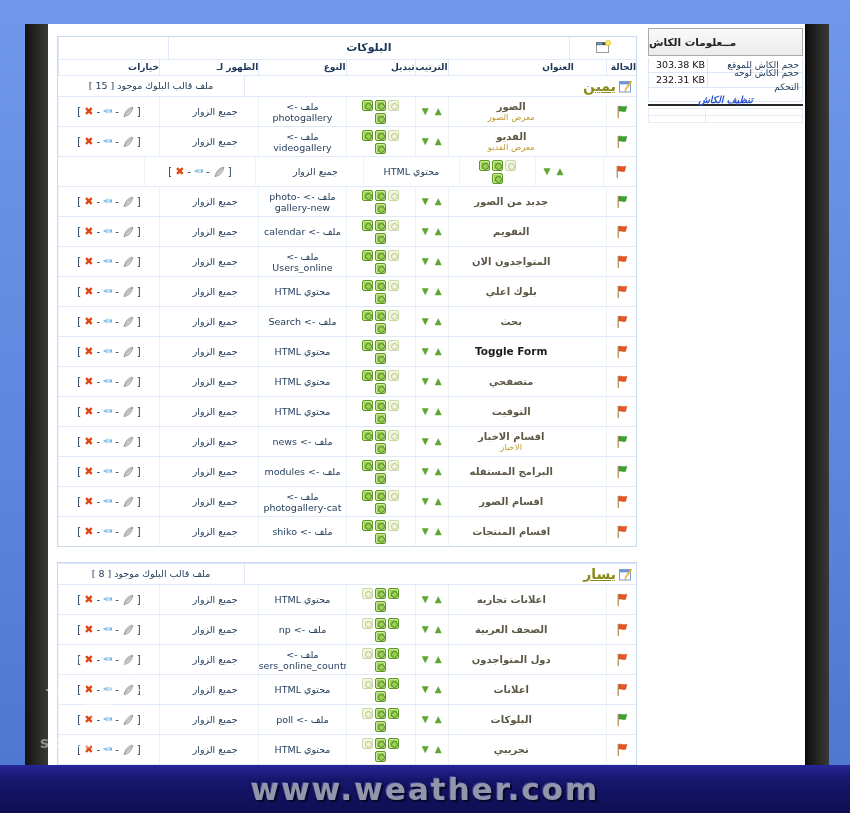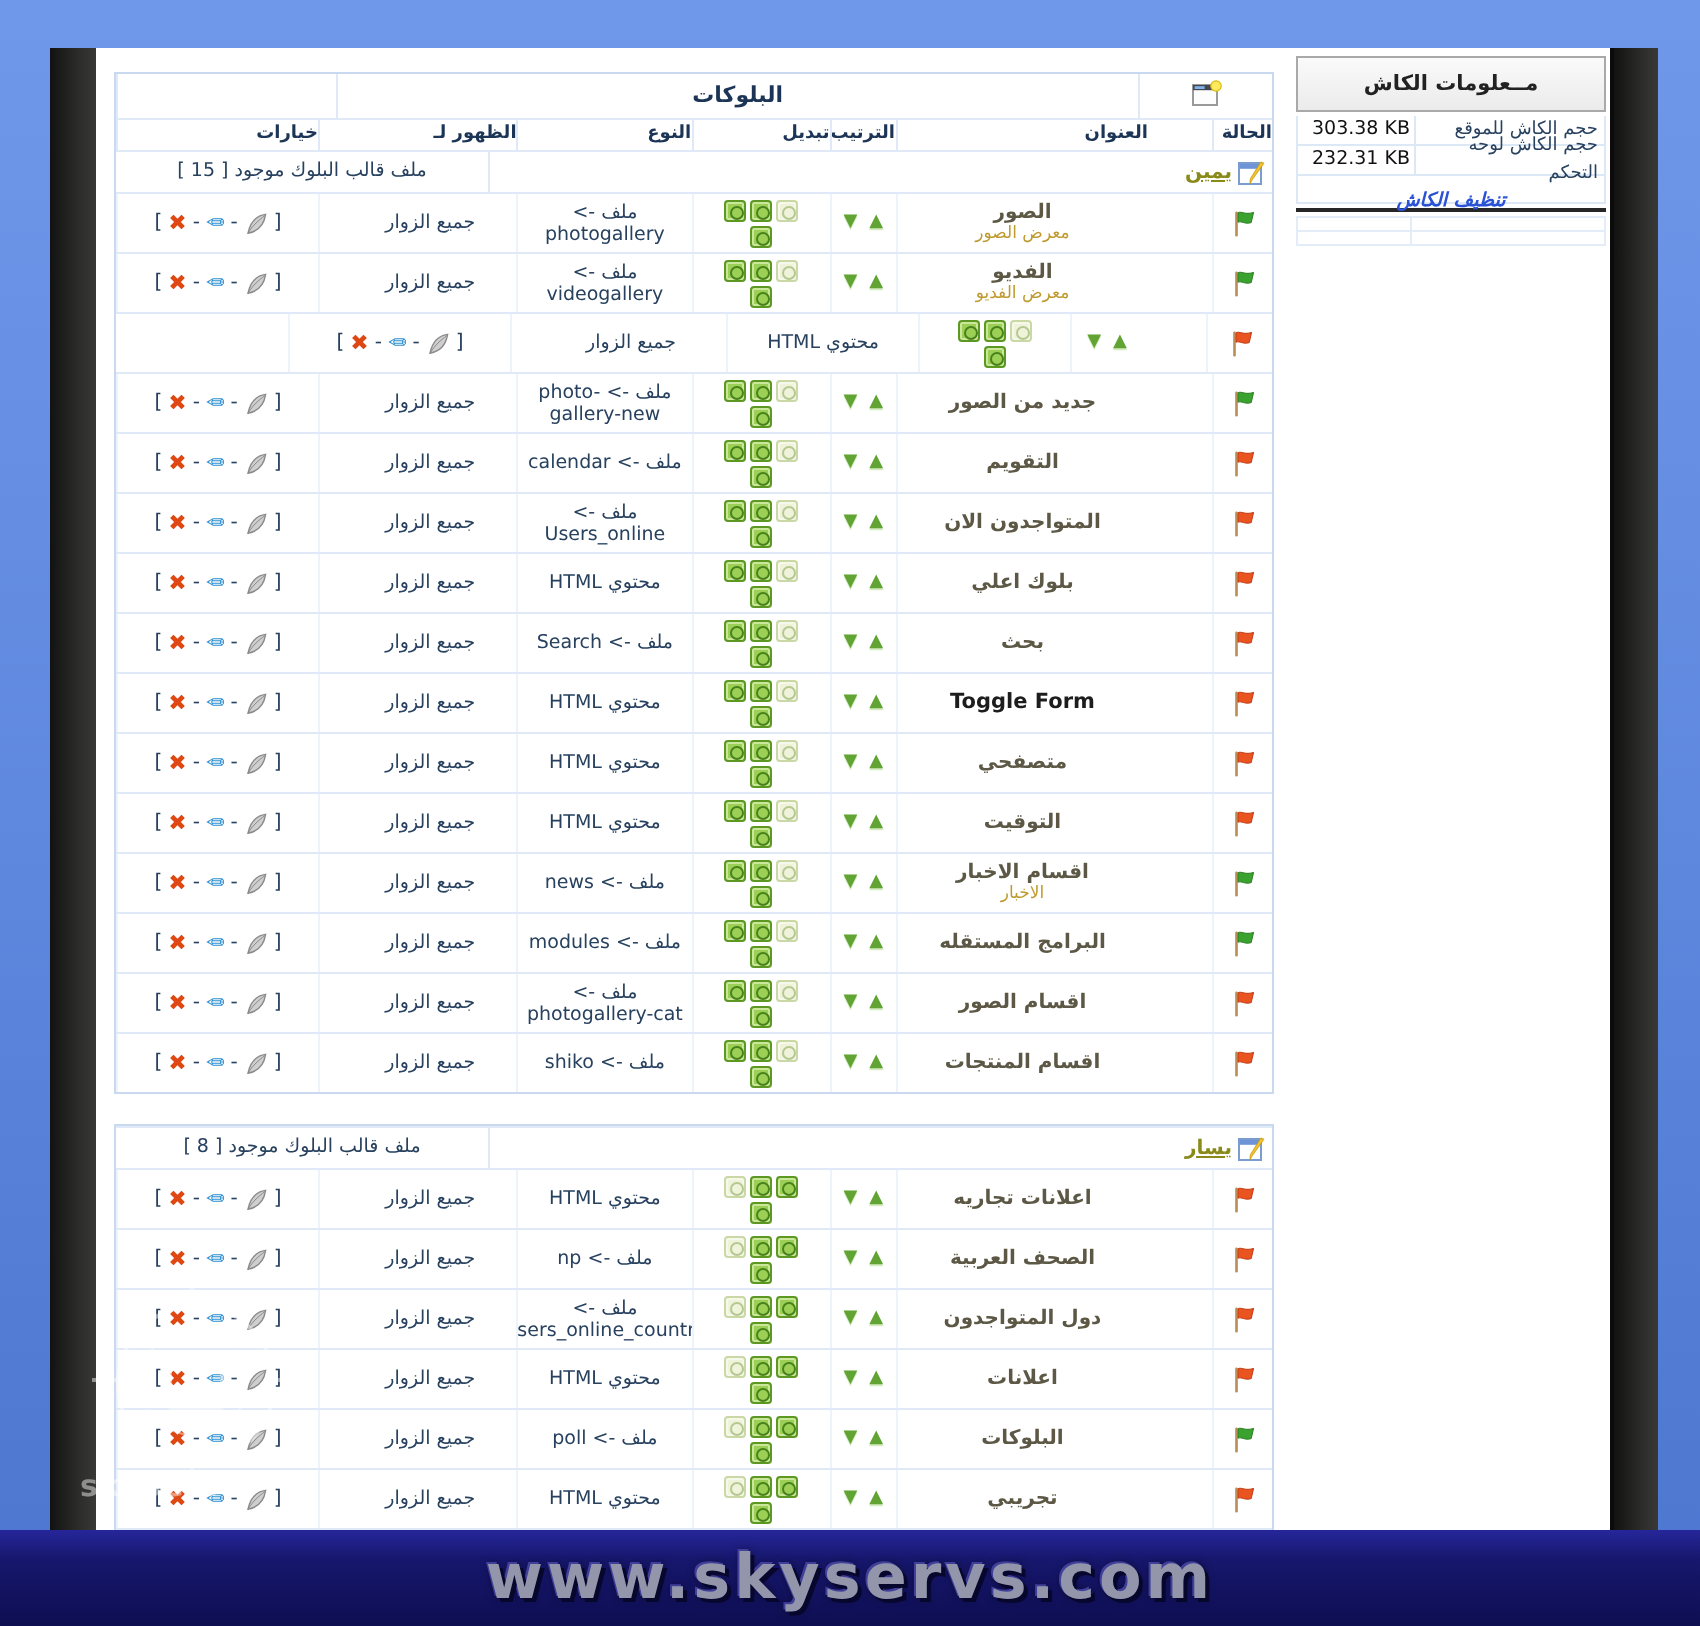--- a/index.html
+++ b/index.html
@@ -29,21 +29,21 @@
   .col-status{width:32px;margin-left:32px;}
   .col-title{width:138px;}
   .col-order{width:35px;}
   .col-toggle{width:75px;}
   .col-type{width:95px;}
   .col-visibility{width:95px;padding-left:12px;}
   .col-options{width:110px;}
 
   .sec-head{display:flex;height:20px;border-top:1px solid #dfe9f7;align-items:center;}
   .sec-name{flex:1;display:flex;align-items:center;gap:3px;padding-right:3px;}
-  .sec-name-text{font-size:10px;font-weight:bold;color:#8a8a1a;text-decoration:underline;}
+  .sec-name-text{font-size:14px;font-weight:bold;color:#8a8a1a;text-decoration:underline;}
   .sec-count{width:186px;text-align:center;font-size:9.5px;color:#27415f;border-right:1px solid #dfe9f7;line-height:20px;}
   .sec-edit{display:inline-flex;cursor:pointer;}
 
   .row{display:flex;height:29px;border-top:1px solid #dfe9f7;}
   .row .cell{display:flex;flex-direction:column;align-items:center;justify-content:center;border-left:1px solid #edf3fb;overflow:hidden;}
   .b-title{font-size:10px;font-weight:bold;color:#5c5845;line-height:11px;text-align:center;}
   .b-title.latin{color:#1d1d1d;font-size:10.5px;}
   .b-sub{font-size:8.5px;color:#bf9a2e;line-height:10px;text-align:center;}
   .b-type,.b-vis{font-size:9.5px;color:#27415f;text-align:center;line-height:11px;}
   .col-order.cell{flex-direction:row;gap:6px;}
@@ -57,21 +57,21 @@
   .sq.off .dot{border:1px solid #b6c892;}
   .col-options.cell{flex-direction:row;gap:3px;direction:ltr;}
   .opt-br,.opt-sep{font-size:10px;color:#27415f;}
   .opt-x{font-size:11px;font-weight:bold;color:#dd4814;cursor:pointer;line-height:11px;}
   .opt-pen{font-size:11px;color:#2f8fd0;cursor:pointer;line-height:11px;transform:scaleX(-1);}
   .opt-feather{display:inline-flex;cursor:pointer;}
   .flag{cursor:pointer;line-height:0;}
 
   
   .side-panel{position:absolute;top:4px;right:2px;width:155px;}
-  .cache-head{height:26px;line-height:26px;text-align:center;font-size:10.5px;font-weight:bold;color:#222;
+  .cache-head{height:26px;line-height:26px;font-size:10.5px;font-weight:bold;color:#222;
     background:linear-gradient(180deg,#fafafa,#ebebeb);border:1px solid #a9a9a9;margin-bottom:2px;}
   .cache-row{display:flex;height:14px;border:1px solid #dde8f6;border-top:none;background:#fff;align-items:center;}
   .cache-row:first-of-type{border-top:1px solid #dde8f6;}
   .cache-label{flex:1;font-size:9px;color:#27415f;text-align:right;padding-left:3px;line-height:14px;padding-right:3px;}
   .cache-value{width:56px;font-size:9.5px;color:#111;text-align:right;border-right:1px solid #dde8f6;direction:ltr;padding-right:2px;line-height:14px;}
   .cache-link-row{height:13px;border:1px solid #dde8f6;border-top:none;text-align:center;background:#fff;}
   .cache-link{font-size:9.5px;font-weight:bold;color:#2a52d4;cursor:pointer;line-height:13px;display:inline-block;}
   .cache-divider{border-top:2px solid #262626;margin-top:2px;}
   .cache-empty{display:flex;height:6px;border:1px solid #e4ecf7;border-top:none;background:#fff;}
   .cache-empty:first-of-type{border-top:1px solid #e4ecf7;}
@@ -1403,14 +1403,14 @@
   <div class="wm-circle2"></div>
   <div class="wm-chip"></div>
   <div class="wm-tick-h" style="left:18px;"></div>
   <div class="wm-tick-h" style="left:104px;"></div>
   <div class="wm-tick-v" style="top:-10px;"></div>
   <div class="wm-tick-v" style="top:74px;"></div>
   <div class="wm-text">skyservs</div>
 </div>
 
 <div class="bottom-bar">
-  <span class="bottom-text">www.skyservs.com</span>
+  <span class="bottom-text">www.weather.com</span>
 </div>
 
 </body></html>

